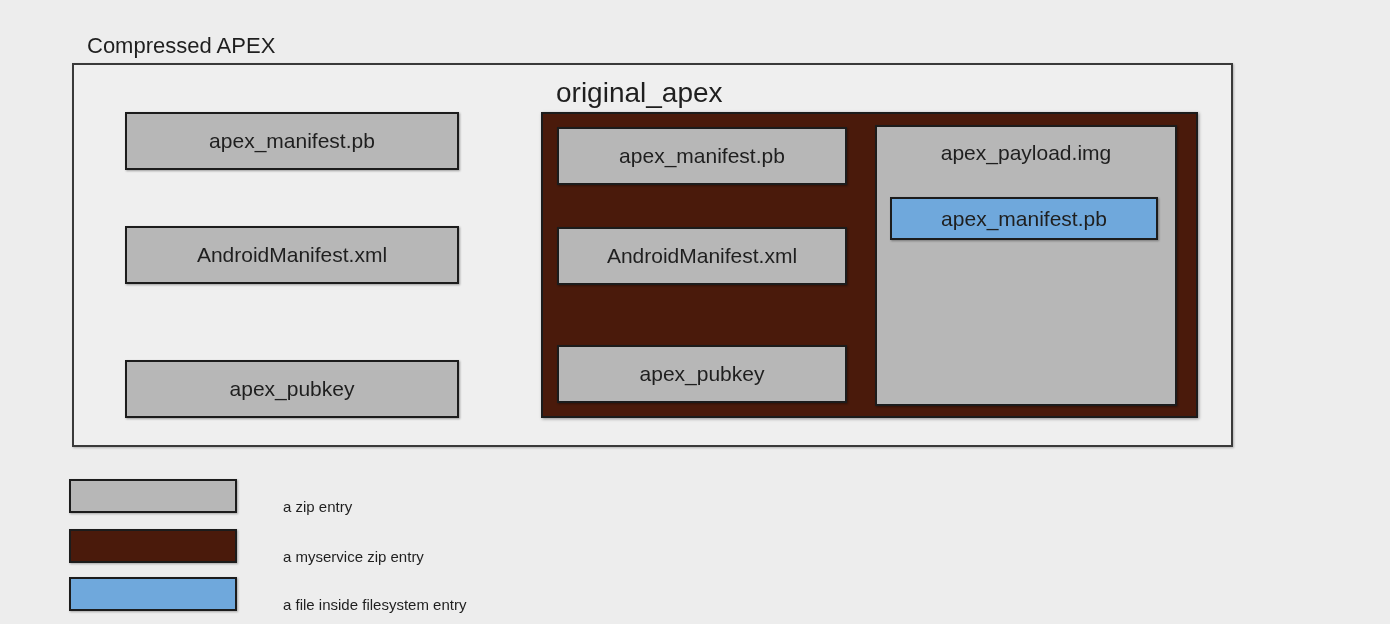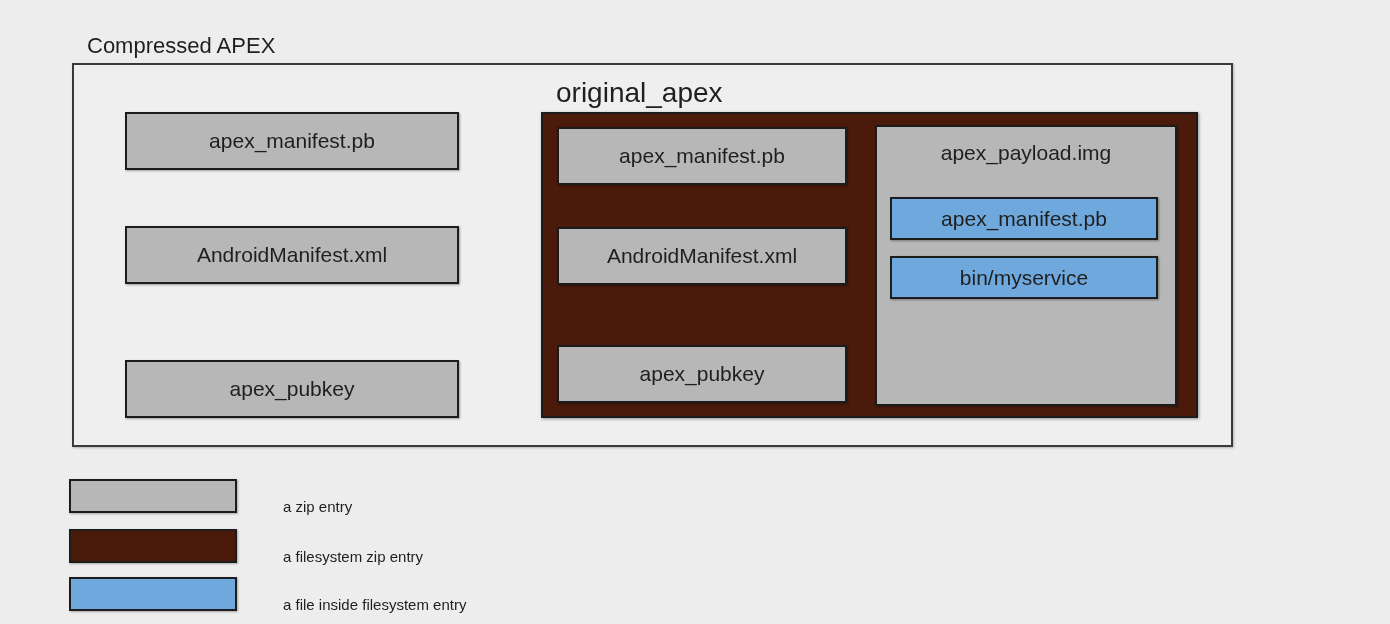--- a/index.html
+++ b/index.html
@@ -148,30 +148,29 @@
     <div class="original-apex-label">original_apex</div>
 
     <div class="original-apex-box">
       <div class="entry-box zip-fill mid-col mid-1">apex_manifest.pb</div>
       <div class="entry-box zip-fill mid-col mid-2">AndroidManifest.xml</div>
       <div class="entry-box zip-fill mid-col mid-3">apex_pubkey</div>
 
       <div class="payload-box">
         <div class="payload-title">apex_payload.img</div>
         <div class="entry-box blue-fill file-box file-1">apex_manifest.pb</div>
-        <div class="entry-box blue-fill file-box file-2">bin/myservice</div>
       </div>
     </div>
 
   </div>
 
   <div>
     <div class="legend-swatch zip-fill lg-1"></div>
     <div class="legend-label lg-1">a zip entry</div>
 
     <div class="legend-swatch maroon-fill lg-2"></div>
-    <div class="legend-label lg-2">a filesystem zip entry</div>
+    <div class="legend-label lg-2">a myservice zip entry</div>
 
     <div class="legend-swatch blue-fill lg-3"></div>
     <div class="legend-label lg-3">a file inside filesystem entry</div>
   </div>
 
 </div>
 
 </body></html>

